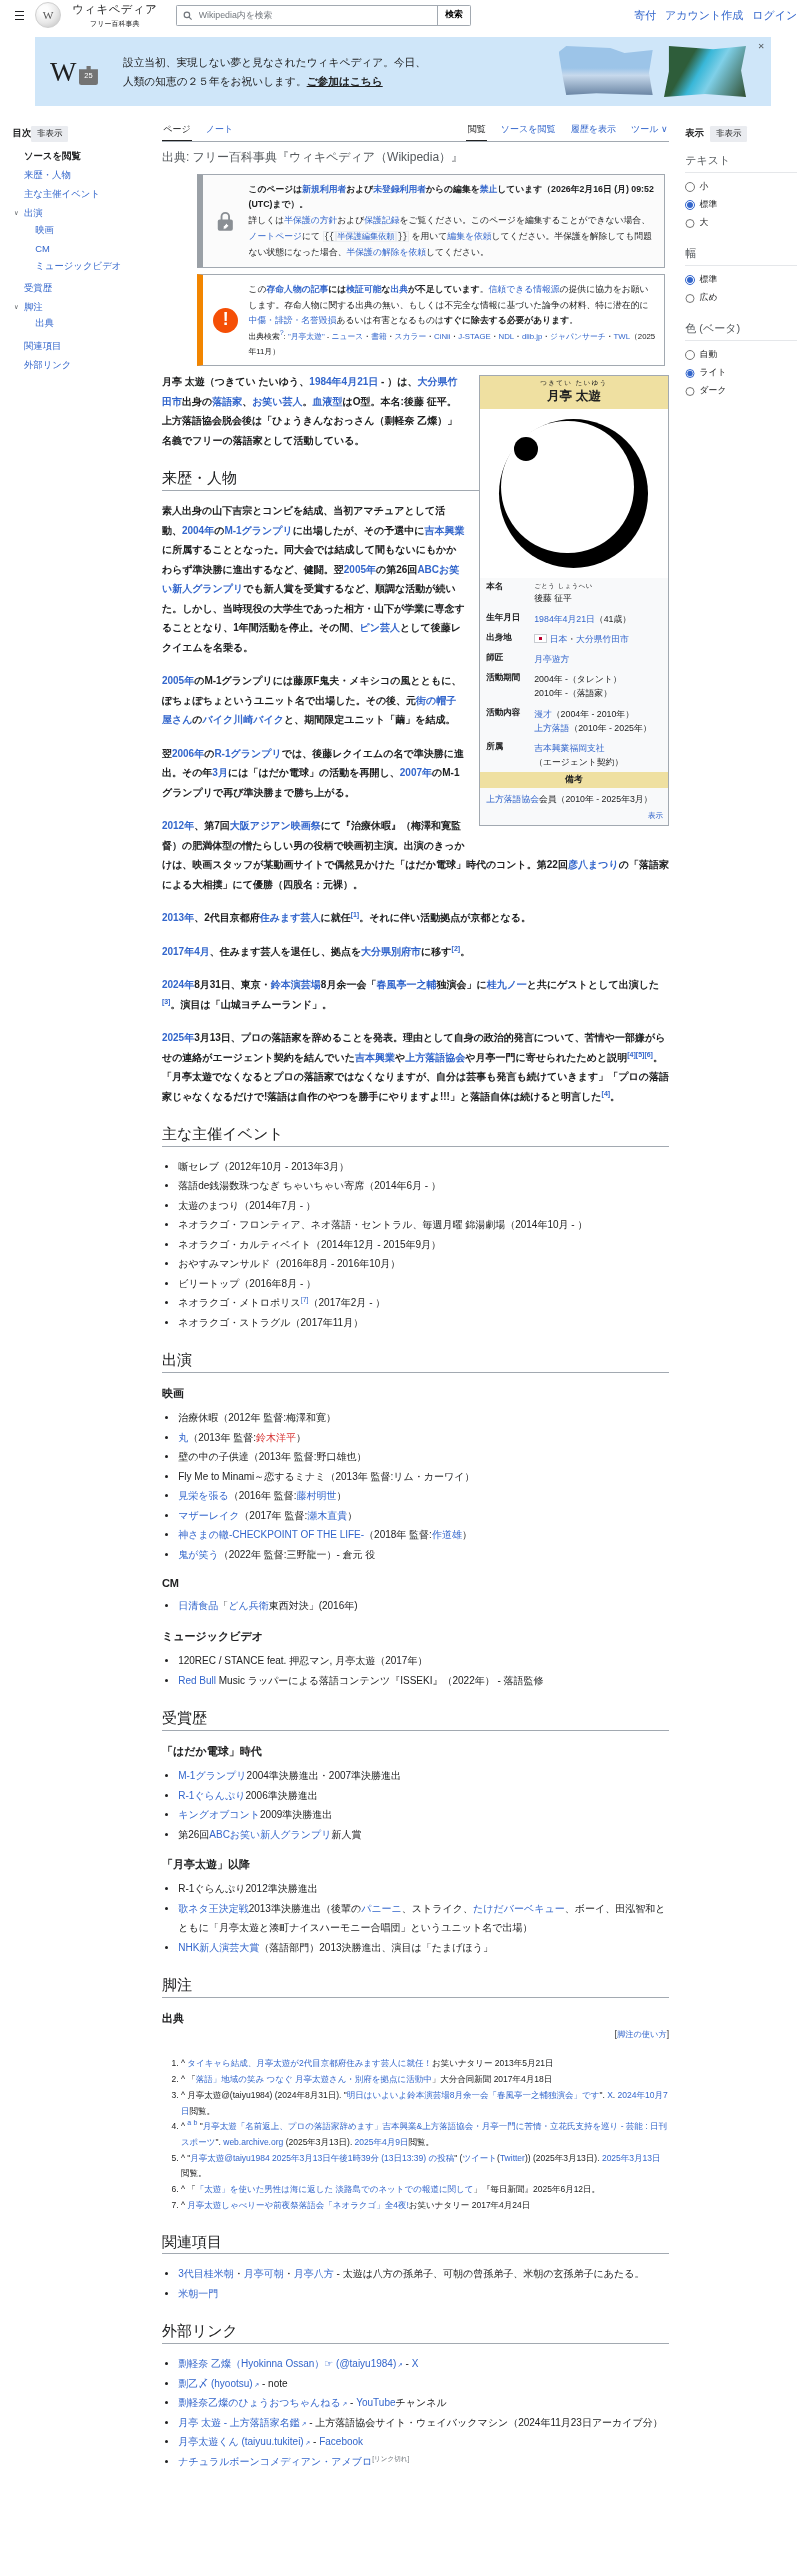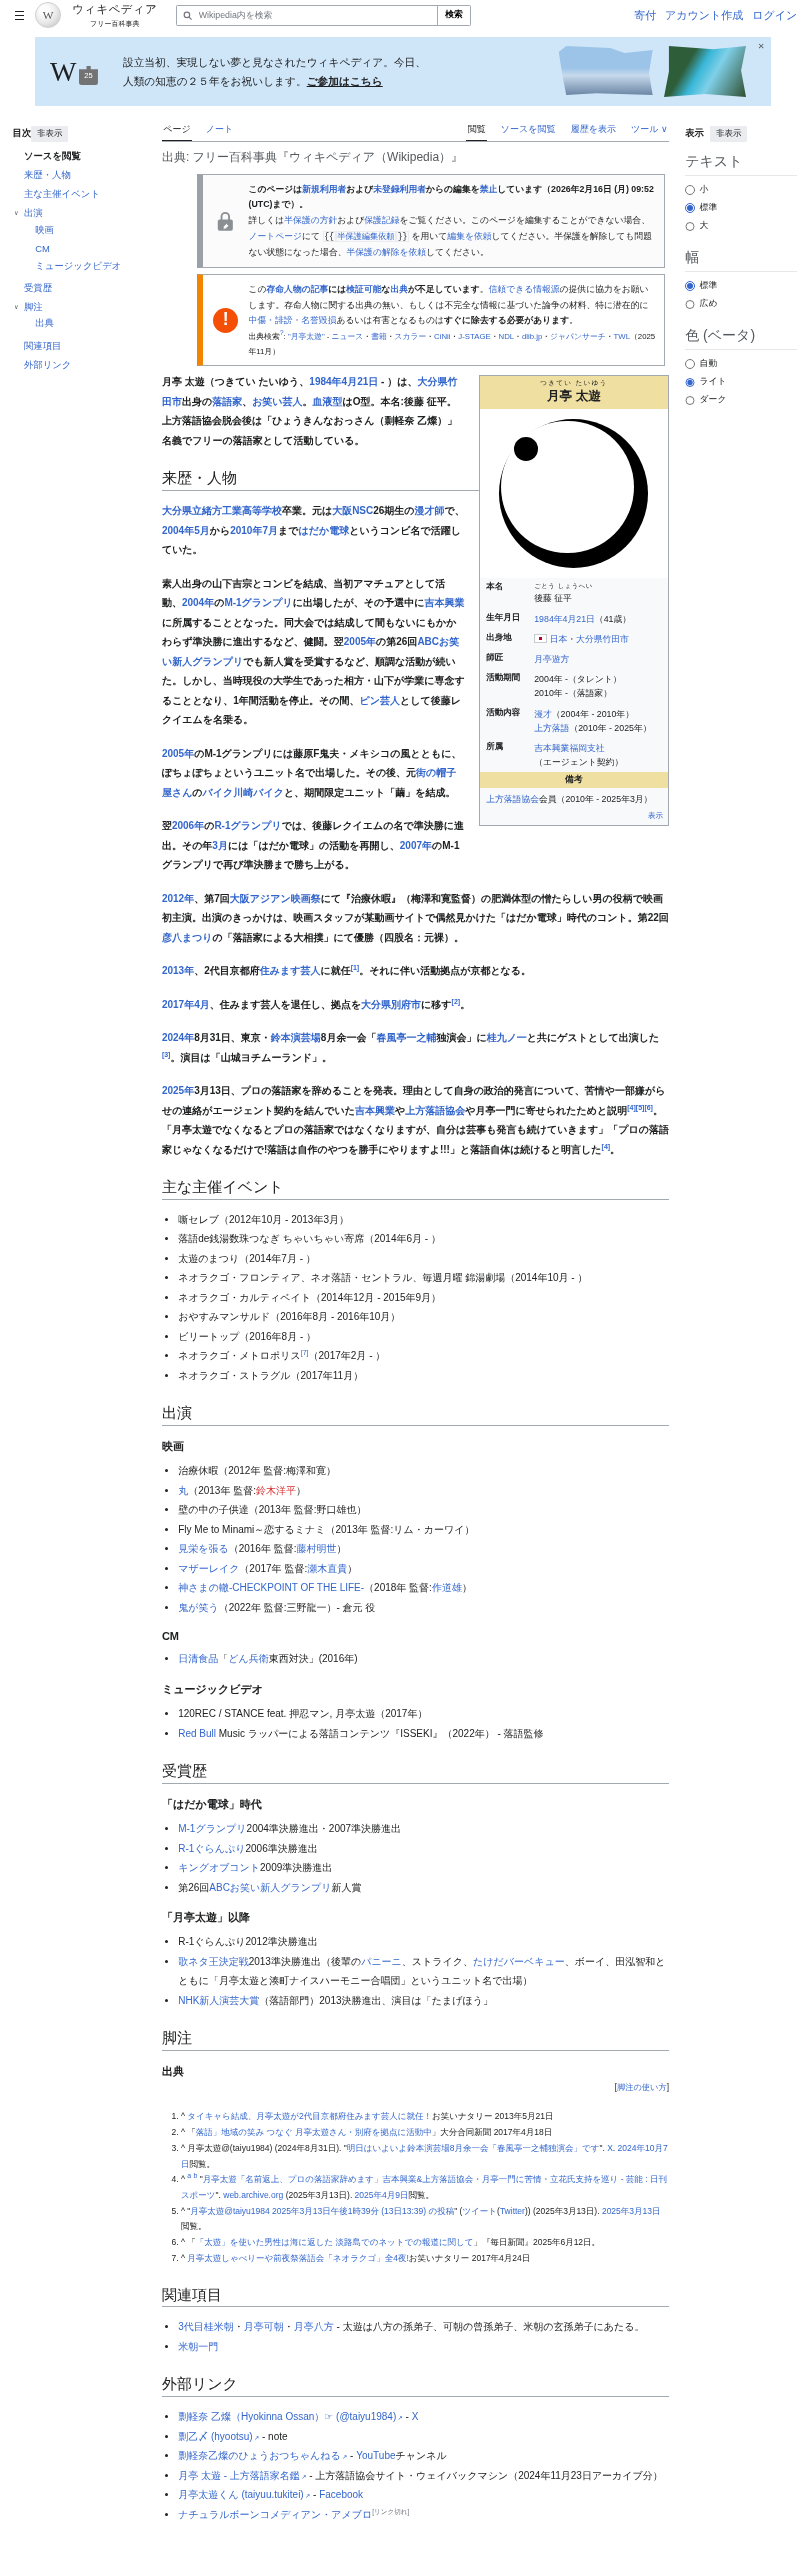--- a/index.html
+++ b/index.html
@@ -61,21 +61,21 @@
   .toc .active { color:#202122; font-weight:bold; }
   .toc .chev { position:absolute; left:-10px; top:4.4px; color:#54595d; font-size:6.3px; }
   .toc ul ul { margin-left:11.3px; }
   .toc-list { margin-left:11.3px; }
 
   
   .tools { font-size:8.8px; padding-top:8.8px; }
   .tools-head { display:flex; align-items:center; gap:6.3px; margin-bottom:6.3px; }
   .tools-head .tt { font-weight:bold; font-size:9.4px; }
   .tool-group { margin-bottom:8.8px; }
-  .tool-label { color:#54595d; font-size:14px; border-bottom:0.6px solid #e5e7ea; padding:5px 0 3.8px; margin-bottom:5px; }
+  .tool-label { color:#54595d; font-size:11px; border-bottom:0.6px solid #e5e7ea; padding:5px 0 3.8px; margin-bottom:5px; }
   .tool-opt { display:flex; align-items:center; gap:5px; padding:3.1px 0; cursor:pointer; }
   .tool-opt input { width:9.4px; height:9.4px; accent-color:#3366cc; }
 
   
   .article { min-width:0; }
   .title-row { display:flex; align-items:flex-end; justify-content:space-between; border-bottom:0.6px solid #a2a9b1; padding:6.3px 0 2.5px; }
   h1.page-title { font-size:17.6px; font-weight:400; }
   .lang-btn { color:#3366cc; font-size:8.8px; background:none; border:none; cursor:pointer; }
   .lang-btn .za { font-weight:bold; }
   .tabs-row { display:flex; justify-content:space-between; border-bottom:0.6px solid #a2a9b1; font-size:9px; margin-bottom:6.3px; }
@@ -271,21 +271,20 @@
               </tr>
             </tbody>
           </table>
         <div class="ib-sub">備考</div>
         <div class="ib-note" id="ib-note"><a class="lk">上方落語協会</a>会員（2010年 - 2025年3月）</div>
         <div class="ib-show"><a class="lk">表示</a></div>
       </aside>
       <p class="body-p" id="lead-p"><b>月亭 太遊</b>（つきてい たいゆう、<a class="lk">1984年</a><a class="lk">4月21日</a> - ）は、<a class="lk">大分県</a><a class="lk">竹田市</a>出身の<a class="lk">落語家</a>、<a class="lk">お笑い芸人</a>。<a class="lk">血液型</a>はO型。本名:<b>後藤 征平</b>。上方落語協会脱会後は「ひょうきんなおっさん（剽軽奈 乙燦）」名義でフリーの落語家として活動している。</p>
       <div id="article-body">
           <h2>来歴・人物</h2>
-          <p class="body-p"><a class="lk">大分県立緒方工業高等学校</a>卒業。元は<a class="lk">大阪NSC</a>26期生の<a class="lk">漫才師</a>で、<a class="lk">2004年5月</a>から<a class="lk">2010年7月</a>まで<a class="lk">はだか電球</a>というコンビ名で活躍していた。</p>
           <p class="body-p">素人出身の<b>山下吉宗</b>とコンビを結成、当初アマチュアとして活動、<a class="lk">2004年</a>の<a class="lk">M-1グランプリ</a>に出場したが、その予選中に<a class="lk">吉本興業</a>に所属することとなった。同大会では結成して間もないにもかかわらず準決勝に進出するなど、健闘。翌<a class="lk">2005年</a>の第26回<a class="lk">ABCお笑い新人グランプリ</a>でも新人賞を受賞するなど、順調な活動が続いた。しかし、当時現役の大学生であった相方・山下が学業に専念することとなり、1年間活動を停止。その間、<a class="lk">ピン芸人</a>として<b>後藤レクイエム</b>を名乗る。</p>
           <p class="body-p"><a class="lk">2005年</a>のM-1グランプリには藤原F鬼夫・メキシコの風とともに、ぽちょぽちょというユニット名で出場した。その後、元<a class="lk">街の帽子屋さん</a>の<a class="lk">バイク川崎バイク</a>と、期間限定ユニット「繭」を結成。</p>
           <p class="body-p">翌<a class="lk">2006年</a>の<a class="lk">R-1グランプリ</a>では、後藤レクイエムの名で準決勝に進出。その年<a class="lk">3月</a>には「はだか電球」の活動を再開し、<a class="lk">2007年</a>のM-1グランプリで再び準決勝まで勝ち上がる。</p>
           <p class="body-p"><a class="lk">2012年</a>、第7回<a class="lk">大阪アジアン映画祭</a>にて『治療休暇』（梅澤和寛監督）の肥満体型の憎たらしい男の役柄で映画初主演。出演のきっかけは、映画スタッフが某動画サイトで偶然見かけた「はだか電球」時代のコント。第22回<a class="lk">彦八まつり</a>の「落語家による大相撲」にて優勝（四股名：元裸）。</p>
           <p class="body-p"><a class="lk">2013年</a>、2代目京都府<a class="lk">住みます芸人</a>に就任<sup class="ref"><a>[1]</a></sup>。それに伴い活動拠点が京都となる。</p>
           <p class="body-p"><a class="lk">2017年4月</a>、住みます芸人を退任し、拠点を<a class="lk">大分県別府市</a>に移す<sup class="ref"><a>[2]</a></sup>。</p>
           <p class="body-p"><a class="lk">2024年</a>8月31日、東京・<a class="lk">鈴本演芸場</a>8月余一会「<a class="lk">春風亭一之輔</a>独演会」に<a class="lk">桂九ノ一</a>と共にゲストとして出演した<sup class="ref"><a>[3]</a></sup>。演目は「山城ヨチムーランド」。</p>
           <p class="body-p"><a class="lk">2025年</a>3月13日、プロの落語家を辞めることを発表。理由として自身の政治的発言について、苦情や一部嫌がらせの連絡がエージェント契約を結んでいた<a class="lk">吉本興業</a>や<a class="lk">上方落語協会</a>や月亭一門に寄せられたためと説明<sup class="ref"><a>[4][5][6]</a></sup>。「月亭太遊でなくなるとプロの落語家ではなくなりますが、自分は芸事も発言も続けていきます」「プロの落語家じゃなくなるだけで!落語は自作のやつを勝手にやりますよ!!!」と落語自体は続けると明言した<sup class="ref"><a>[4]</a></sup>。</p>
           <h2>主な主催イベント</h2>
           <ul>

